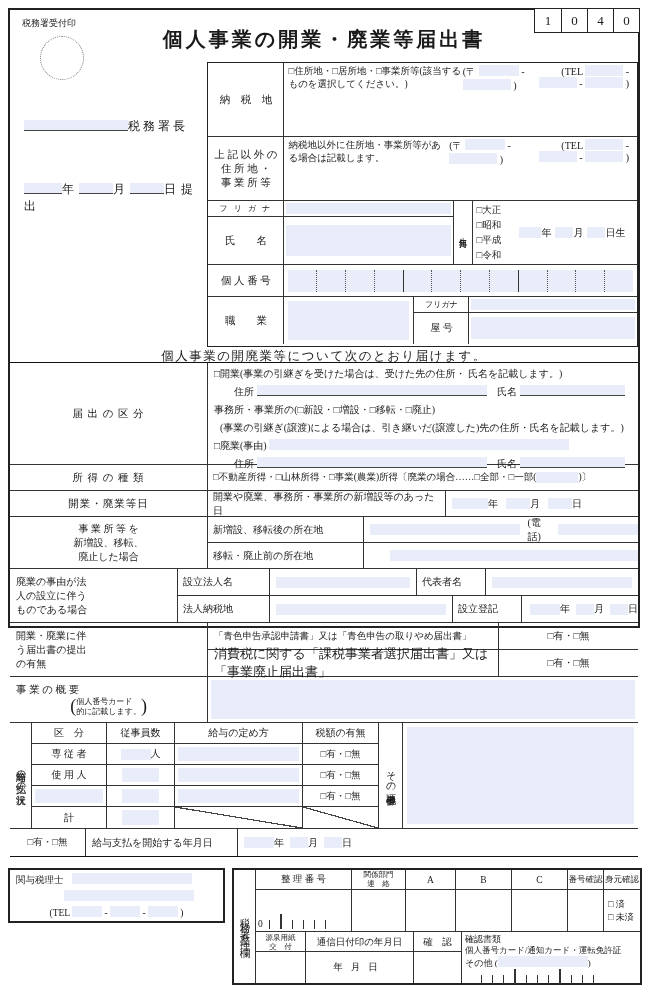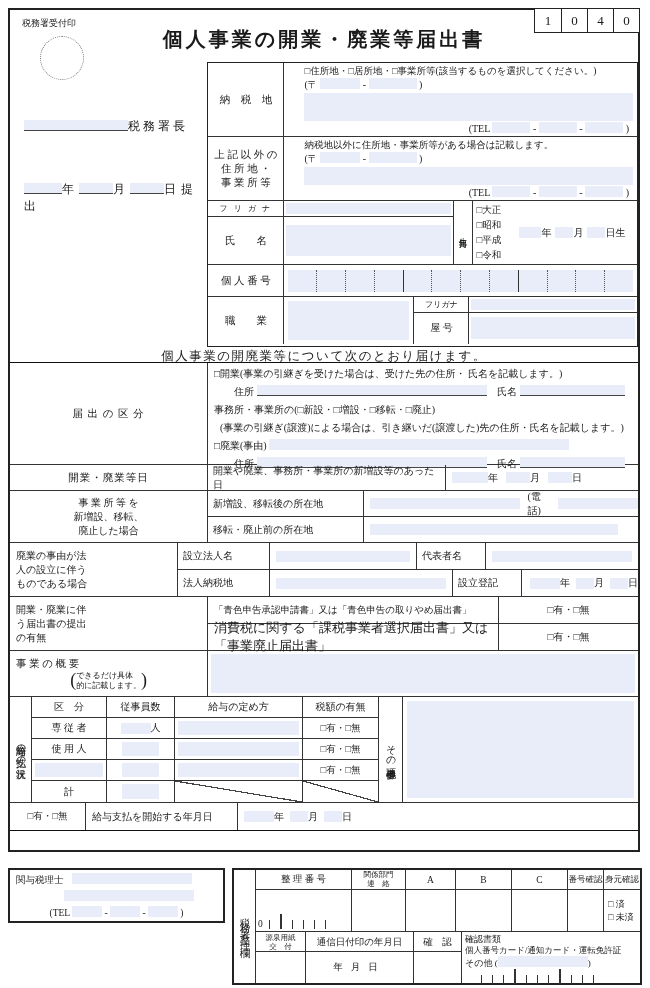--- a/index.html
+++ b/index.html
@@ -1,19 +1,19 @@
 <!DOCTYPE html>
 <html><head>
 <meta charset="utf-8">
 <style>
   * { box-sizing: border-box; margin: 0; padding: 0; }
   body { width: 650px; height: 988px; background: #fff; color: #1a1a1a;
          font-family: "Liberation Serif", "DejaVu Serif", serif; font-size: 10.5px; }
   .page { position: relative; width: 650px; height: 988px; background: #fff; }
-  .outer { position: absolute; left: 8px; top: 8px; width: 632px; height: 844px; border: 2px solid #222; background: #fff; }
+  .outer { position: absolute; left: 8px; top: 8px; width: 632px; height: 620px; border: 2px solid #222; background: #fff; }
   .row { display: flex; }
   .br { border-right: 1px solid #333; }
   .bb { border-bottom: 1px solid #333; }
   .f { display: inline-block; background: #e9edf9; height: 11px; vertical-align: -1px; }
   .fu { border-bottom: 1px solid #444; }
   .blue { background: #e9edf9; }
   .c { text-align: center; }
   
   .hdr { position: relative; height: 52px; }
   .stamp-label { position: absolute; left: 12px; top: 7px; font-size: 9px; }
@@ -21,38 +21,38 @@
   .title { text-align: center; padding-top: 16px; font-size: 20px; letter-spacing: 3px; font-weight: 600; }
   .code { position: absolute; top: -2px; right: -2px; display: flex; border: 1.5px solid #222; background: #fff; }
   .code div { width: 26px; height: 23px; text-align: center; line-height: 23px; font-size: 13px; border-left: 1.5px solid #222; }
   .code div:first-child { border-left: none; }
   
   .tbody { height: 285px; }
   .leftcol { width: 198px; padding: 56px 0 0 14px; font-size: 12px; }
   .submit-line2 { margin-top: 46px; letter-spacing: 1px; }
   .tt { width: 432px; border: 1.5px solid #222; font-size: 10px; }
   .tlab { width: 76px; border-right: 1px solid #333; display: flex; flex-direction: column; justify-content: center; align-items: center; font-size: 10.5px; }
-  .tcontent { flex: 1; padding: 2px 4px; display: flex; flex-direction: column; margin-left: 16px; }
+  .tcontent { flex: 1; padding: 2px 4px; display: flex; flex-direction: row; }
   .telline { text-align: right; padding-right: 4px; }
   .vlab { writing-mode: vertical-rl; text-orientation: upright; margin: auto; letter-spacing: 2px; }
   .pn { display: flex; background: #e9edf9; height: 22px; margin: 5px 4px; }
   .pn div { flex: 1; border-left: 1px dotted #555; }
   .pn div:first-child { border-left: none; }
   .pn div.g { border-left: 1px solid #333; }
   
   .decl { height: 15px; text-align: center; font-size: 12.5px; letter-spacing: 1.5px; padding-top: 1px; }
   
   .mt { border: 1.5px solid #111; border-left: none; border-right: none; font-size: 10px; }
   .mrow { display: flex; border-bottom: 1px solid #333; }
   .mrow:last-child { border-bottom: none; }
   .mlab { width: 198px; border-right: 1px solid #333; display: flex; flex-direction: column; justify-content: center; align-items: center; font-size: 10.5px; letter-spacing: 1px; }
   .mcontent { flex: 1; }
   .kline { padding: 1px 6px; line-height: 16px; }
   .subrow { display: flex; align-items: center; border-bottom: 1px solid #333; }
-  .subrow:last-child { border-bottom: none; }
+  .subrow:last-child { border-bottom: none; justify-content: space-between; }
   .sublab { display: flex; align-items: center; padding: 0 5px; border-right: 1px solid #333; align-self: stretch; }
   .diag { background: linear-gradient(to right top, transparent calc(50% - 0.6px), #444 calc(50% - 0.6px), #444 calc(50% + 0.6px), transparent calc(50% + 0.6px)); }
   .salcell { border-right: 1px solid #333; display: flex; align-items: center; justify-content: center; }
   .note-paren { font-size: 18px; font-weight: 300; }
   
   .acct { position: absolute; left: 8px; top: 868px; width: 217px; height: 55px; border: 2px solid #222; font-size: 9.5px; padding: 3px 6px; }
   .office { position: absolute; left: 232px; top: 868px; width: 410px; height: 117px; border: 2px solid #222; display: flex; font-size: 9.5px; }
   .oside { width: 22px; border-right: 1px solid #333; display: flex; }
   .ocell { border-right: 1px solid #333; display: flex; align-items: center; justify-content: center; text-align: center; }
   .tiny { font-size: 7.5px; line-height: 8.5px; }
@@ -240,20 +240,28 @@
           </div>
           <div class="kline" style="padding-left:26px">
             <span>住所</span>
             <span class="f fu" style="width:230px"></span>
             <span style="margin-left:8px">氏名</span>
             <span class="f fu" style="width:105px"></span>
           </div>
         </div>
       </div>
 
+      <div class="mrow" style="height:26px">
+        <div class="mlab">所 得 の 種 類</div>
+        <div class="mcontent" style="display:flex; align-items:center; padding-left:5px; font-size:9.5px">
+          <span>□不動産所得・□山林所得・□事業(農業)所得〔廃業の場合……□全部・□一部(</span>
+          <span class="f" style="width:42px"></span>
+          <span>)〕</span>
+        </div>
+      </div>
 
       <div class="mrow" style="height:26px">
         <div class="mlab">開業・廃業等日</div>
         <div class="mcontent row">
           <div class="sublab" style="width:238px">開業や廃業、事務所・事業所の新増設等のあった日</div>
           <div style="flex:1; display:flex; align-items:center; padding-left:6px">
             <span class="f" style="width:36px"></span>
               <span>年</span>
             <span class="f" style="width:24px; margin-left:8px"></span>
               <span>月</span>
@@ -326,21 +334,21 @@
             <div class="c" style="width:140px; border-left:1px solid #333; align-self:stretch; display:flex; align-items:center; justify-content:center">□有・□無</div>
           </div>
         </div>
       </div>
 
       <div class="mrow" style="height:46px">
         <div class="mlab" style="letter-spacing:0">
           <div style="align-self:flex-start; padding-left:6px">事 業 の 概 要</div>
           <div class="row" style="font-size:8px; line-height:9.5px; align-items:center">
             <span class="note-paren">(</span>
-            <span><span>できるだけ具体</span><br><span>的に記載します。</span></span>
+            <span><span>個人番号カード</span><br><span>的に記載します。</span></span>
             <span class="note-paren">)</span>
           </div>
         </div>
         <div class="mcontent" style="padding:3px">
           <div class="blue" style="height:100%"></div>
         </div>
       </div>
 
       <div class="mrow" style="height:106px">
         <div class="br" style="width:22px; display:flex">

